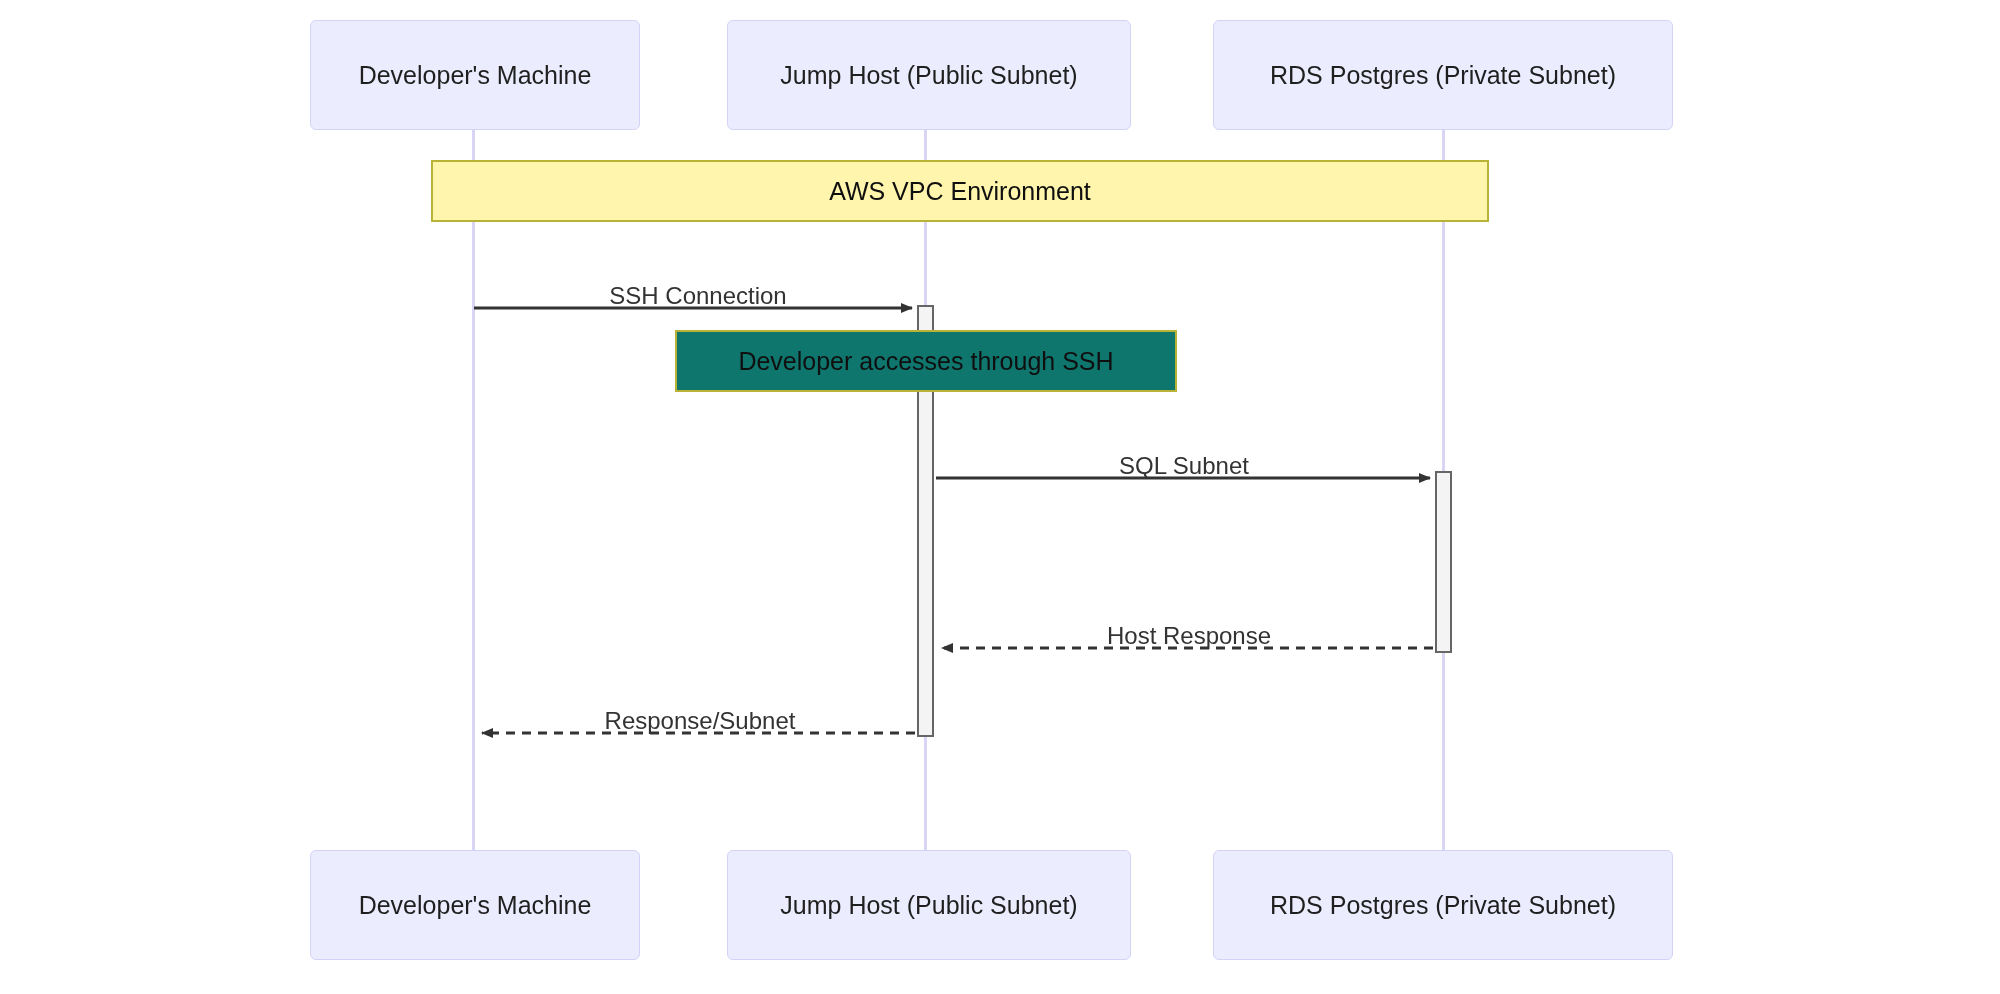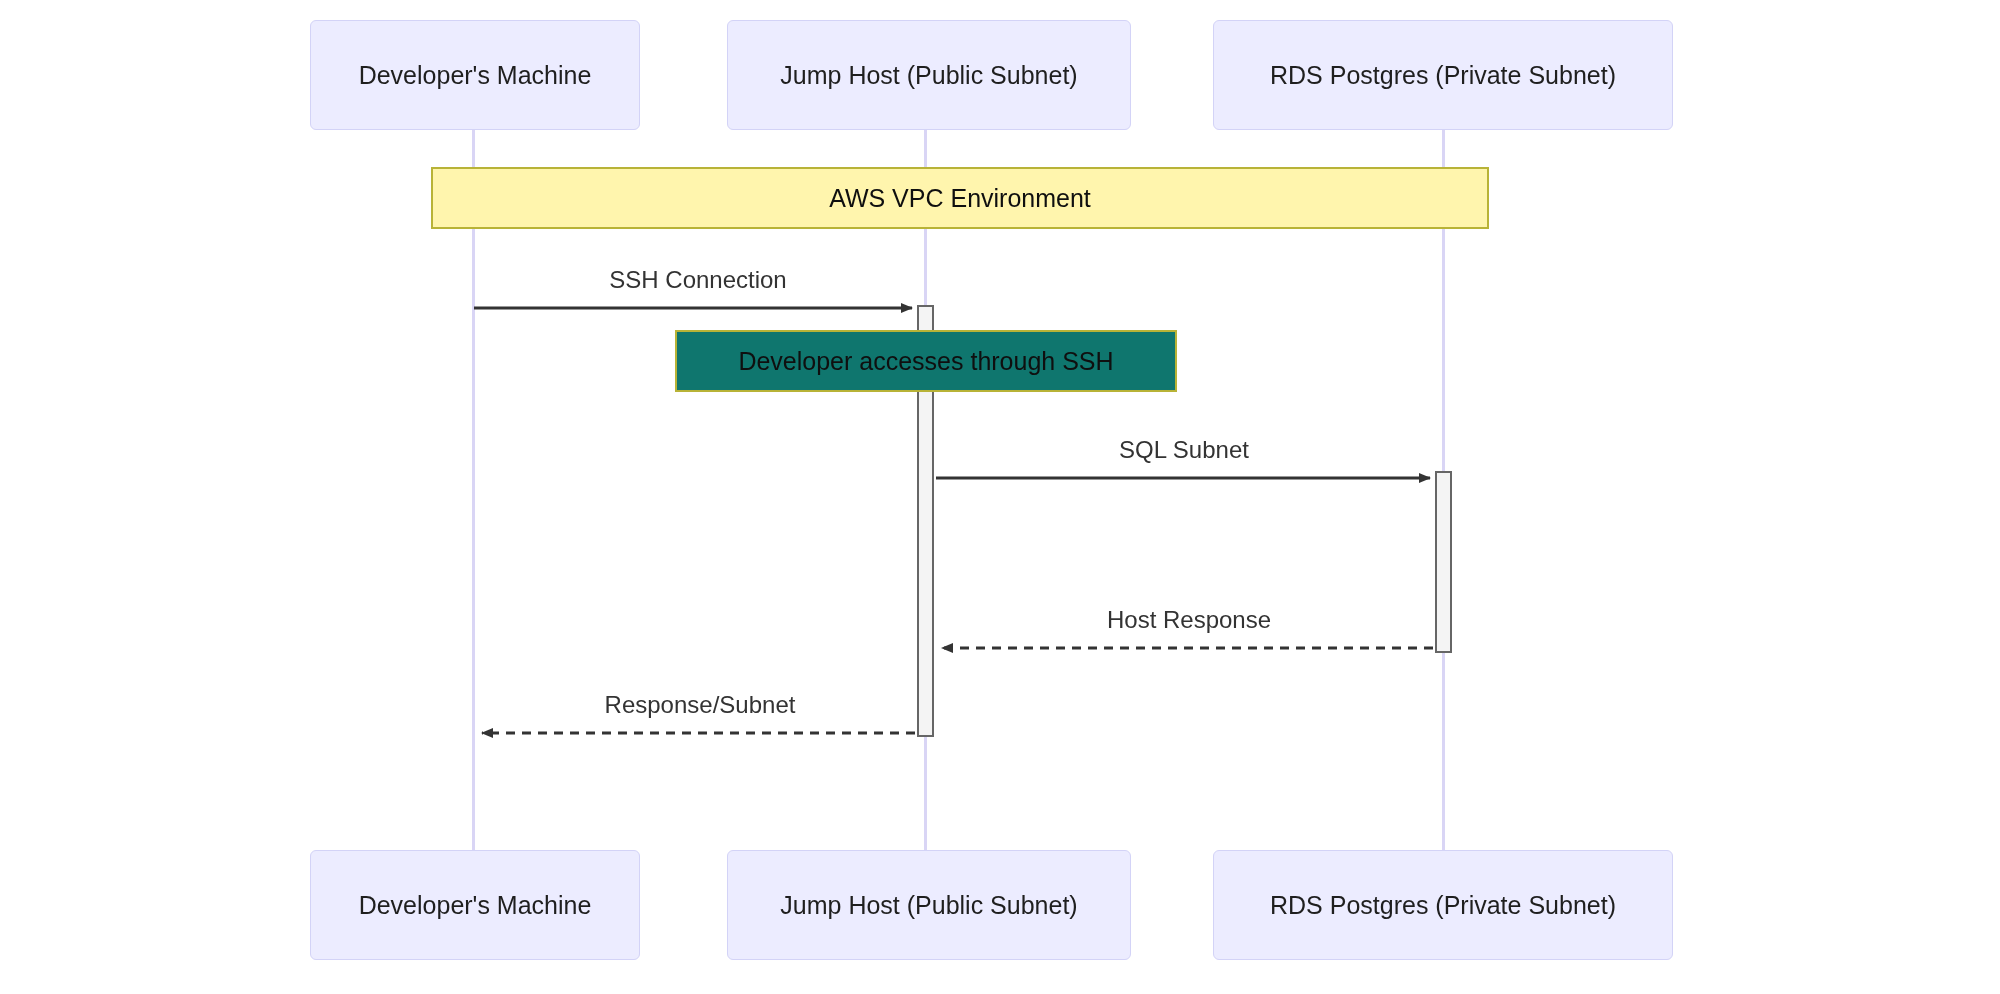--- a/index.html
+++ b/index.html
@@ -71,20 +71,21 @@
     color: #0f0f0f;
     white-space: nowrap;
   }
   .msg-label {
     position: absolute;
     font-size: 24px;
     color: #333333;
     white-space: nowrap;
     transform: translateX(-50%);
     text-align: center;
+    margin-top: 16px;
   }
   .lifeline {
     position: absolute;
     width: 3px;
     background: #d9d5f5;
   }
   .activation {
     position: absolute;
     box-sizing: border-box;
     width: 17px;
@@ -104,21 +105,21 @@
   <div class="actor-box" style="left:310px; top:20px; width:330px; height:110px;">
     <span class="actor-label">Developer's Machine</span>
   </div>
   <div class="actor-box" style="left:727px; top:20px; width:404px; height:110px;">
     <span class="actor-label">Jump Host (Public Subnet)</span>
   </div>
   <div class="actor-box" style="left:1213px; top:20px; width:460px; height:110px;">
     <span class="actor-label">RDS Postgres (Private Subnet)</span>
   </div>
 
-  <div class="banner" style="left:431px; top:167px; width:1058px; height:62px;">
+  <div class="banner" style="left:431px; top:160px; width:1058px; height:62px;">
     <span class="banner-label">AWS VPC Environment</span>
   </div>
 
   <div class="activation" style="left:917px; top:305px; height:432px;"></div>
   <div class="activation" style="left:1435px; top:471px; height:182px;"></div>
 
   <svg class="layer" viewBox="0 0 2000 994" xmlns="http://www.w3.org/2000/svg">
     <defs>
       <marker id="arrowhead" markerWidth="12" markerHeight="10" refX="11" refY="5" orient="auto" markerUnits="userSpaceOnUse">
         <path d="M 0 0 L 12 5 L 0 10 z" fill="#333333"></path>

